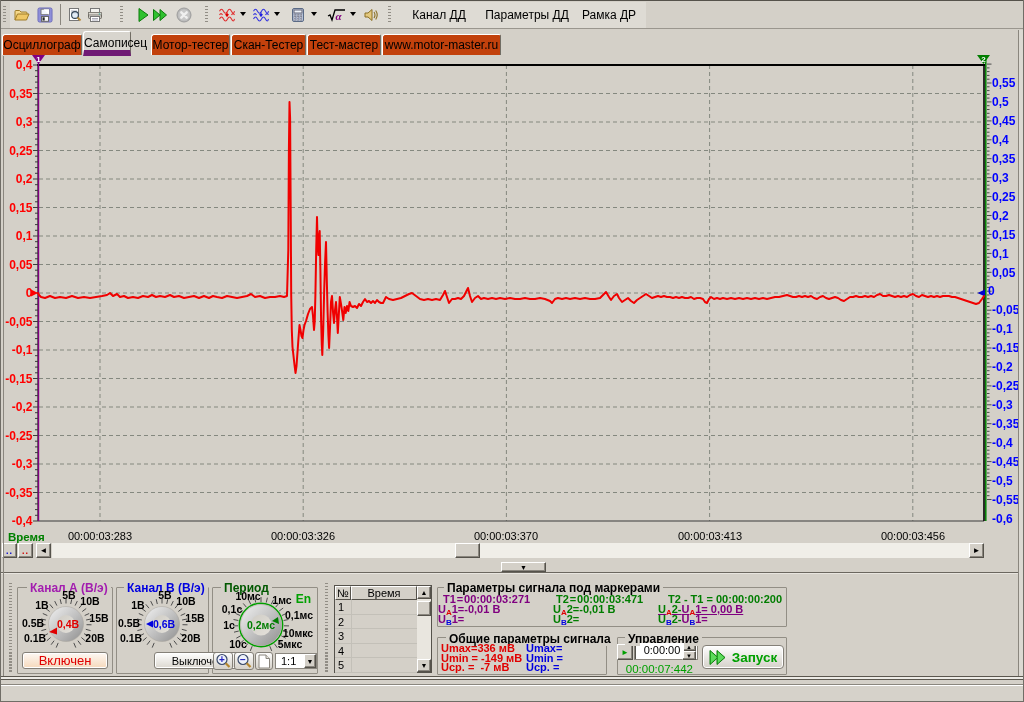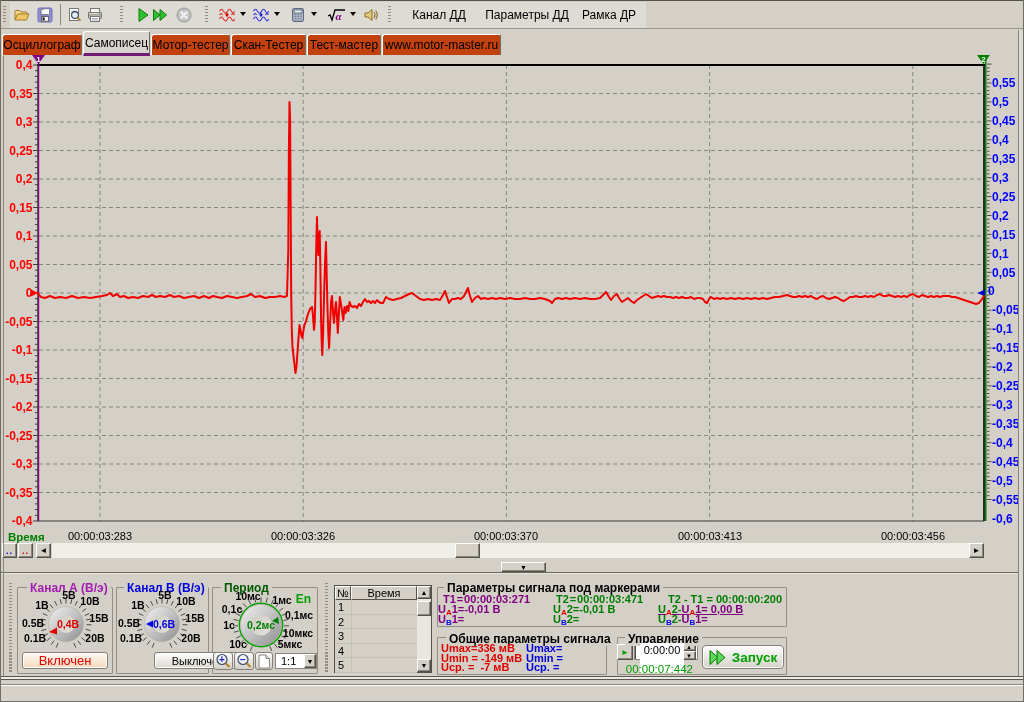--- a/index.html
+++ b/index.html
@@ -92,21 +92,21 @@
   </svg>
 <div class="abs" style="left:240px;top:12px;width:0;height:0;border:3.5px solid transparent;border-top:4.5px solid #000;"></div>
 <div class="abs" style="left:274px;top:12px;width:0;height:0;border:3.5px solid transparent;border-top:4.5px solid #000;"></div>
 <div class="abs" style="left:311px;top:12px;width:0;height:0;border:3.5px solid transparent;border-top:4.5px solid #000;"></div>
 <div class="abs" style="left:350px;top:12px;width:0;height:0;border:3.5px solid transparent;border-top:4.5px solid #000;"></div>
 <div class="tbtn" style="left:404px;width:70px;justify-content:center;font-size:12px;">Канал ДД</div>
 <div class="tbtn" style="left:477px;width:100px;justify-content:center;font-size:12px;">Параметры ДД</div>
 <div class="tbtn" style="left:574px;width:70px;justify-content:center;font-size:12px;">Рамка ДР</div>
 <div class="abs" style="left:0;top:29px;width:1024px;height:27px;background:#d4d0c8;"></div>
 <div class="tab" style="left:2px;top:34px;width:80px;height:21px;line-height:20px;">Осциллограф</div>
-<div class="tab" style="left:83px;top:31px;width:67px;height:25px;line-height:23px;background:#d8d5ce;z-index:3;border-bottom:3px solid #701a75;">Самописец</div>
+<div class="tab" style="left:83px;top:31px;width:48px;height:25px;line-height:23px;background:#d8d5ce;z-index:3;border-bottom:6px solid #701a75;">Самописец</div>
 <div class="tab" style="left:151px;top:34px;width:79px;height:21px;line-height:20px;">Мотор-тестер</div>
 <div class="tab" style="left:231px;top:34px;width:75px;height:21px;line-height:20px;">Скан-Тестер</div>
 <div class="tab" style="left:307px;top:34px;width:74px;height:21px;line-height:20px;">Тест-мастер</div>
 <div class="tab" style="left:382px;top:34px;width:119px;height:21px;line-height:20px;">www.motor-master.ru</div>
 <svg style="position:absolute;left:0;top:55px" width="1024" height="492" font-family="'Liberation Sans', sans-serif">
     <line x1="39" y1="38.5" x2="983" y2="38.5" stroke="#84887f" stroke-width="1" stroke-dasharray="4,3"></line>
     <line x1="39" y1="67.0" x2="983" y2="67.0" stroke="#84887f" stroke-width="1" stroke-dasharray="4,3"></line>
     <line x1="39" y1="95.5" x2="983" y2="95.5" stroke="#84887f" stroke-width="1" stroke-dasharray="4,3"></line>
     <line x1="39" y1="124.0" x2="983" y2="124.0" stroke="#84887f" stroke-width="1" stroke-dasharray="4,3"></line>
     <line x1="39" y1="152.5" x2="983" y2="152.5" stroke="#84887f" stroke-width="1" stroke-dasharray="4,3"></line>
@@ -632,21 +632,21 @@
 <div class="abs" style="left:526px;top:641.9px;font-size:11px;font-weight:bold;color:#0000e0;white-space:nowrap;z-index:5;">Umax=</div>
 <div class="abs" style="left:526px;top:651.5px;font-size:11px;font-weight:bold;color:#0000e0;white-space:nowrap;z-index:5;">Umin =</div>
 <div class="abs" style="left:526px;top:661px;font-size:11px;font-weight:bold;color:#0000e0;white-space:nowrap;z-index:5;">Uср. =</div>
 <div class="gbox" style="left:617px;top:637px;width:170px;height:38px;">
     <span class="gtitle" style="left:7px;top:-6px;color:#000;">Управление</span>
   </div>
 <div class="abs" style="left:617px;top:644px;width:16px;height:16px;background:#d4d0c8;border-top:1px solid #fff;border-left:1px solid #fff;border-right:1px solid #55524b;border-bottom:1px solid #55524b;box-shadow:inset -1px -1px 0 #8a867e;display:flex;align-items:center;justify-content:center;font-size:9px;">
     <span style="color:#00a000;font-size:8px;">►</span>
   </div>
 <div class="abs" style="left:634px;top:641px;width:64px;height:19px;background:#fff;border:1px solid #8a867e;box-shadow:inset 1px 1px 0 #55524b;"></div>
-<div class="abs" style="left:640px;top:643px;width:44px;height:30px;background:#fff;font-size:11px;line-height:15px;text-align:center;z-index:2;">0:00:00</div>
+<div class="abs" style="left:640px;top:643px;width:44px;height:15px;background:#fff;font-size:11px;line-height:15px;text-align:center;z-index:2;">0:00:00</div>
 <div class="abs" style="left:682px;top:642px;width:14px;height:9px;background:#d4d0c8;border-top:1px solid #fff;border-left:1px solid #fff;border-right:1px solid #55524b;border-bottom:1px solid #55524b;box-shadow:inset -1px -1px 0 #8a867e;display:flex;align-items:center;justify-content:center;font-size:9px;">
     <span style="font-size:6px;">▲</span>
   </div>
 <div class="abs" style="left:682px;top:651px;width:14px;height:9px;background:#d4d0c8;border-top:1px solid #fff;border-left:1px solid #fff;border-right:1px solid #55524b;border-bottom:1px solid #55524b;box-shadow:inset -1px -1px 0 #8a867e;display:flex;align-items:center;justify-content:center;font-size:9px;">
     <span style="font-size:6px;">▼</span>
   </div>
 <div class="btn3d" style="left:702px;top:645px;width:82px;height:24px;border-radius:4px;background:linear-gradient(#fefefe,#d5d1c9);box-shadow:inset 0 0 0 1px #fff;display:flex;align-items:center;justify-content:center;gap:4px;">
     <span style="display:flex;">
       <svg width="19" height="17" viewBox="0 0 19 17">
         <polygon points="1,1.5 9,8.5 1,15.5" fill="#33cc33" stroke="#0d7a0d"></polygon>

